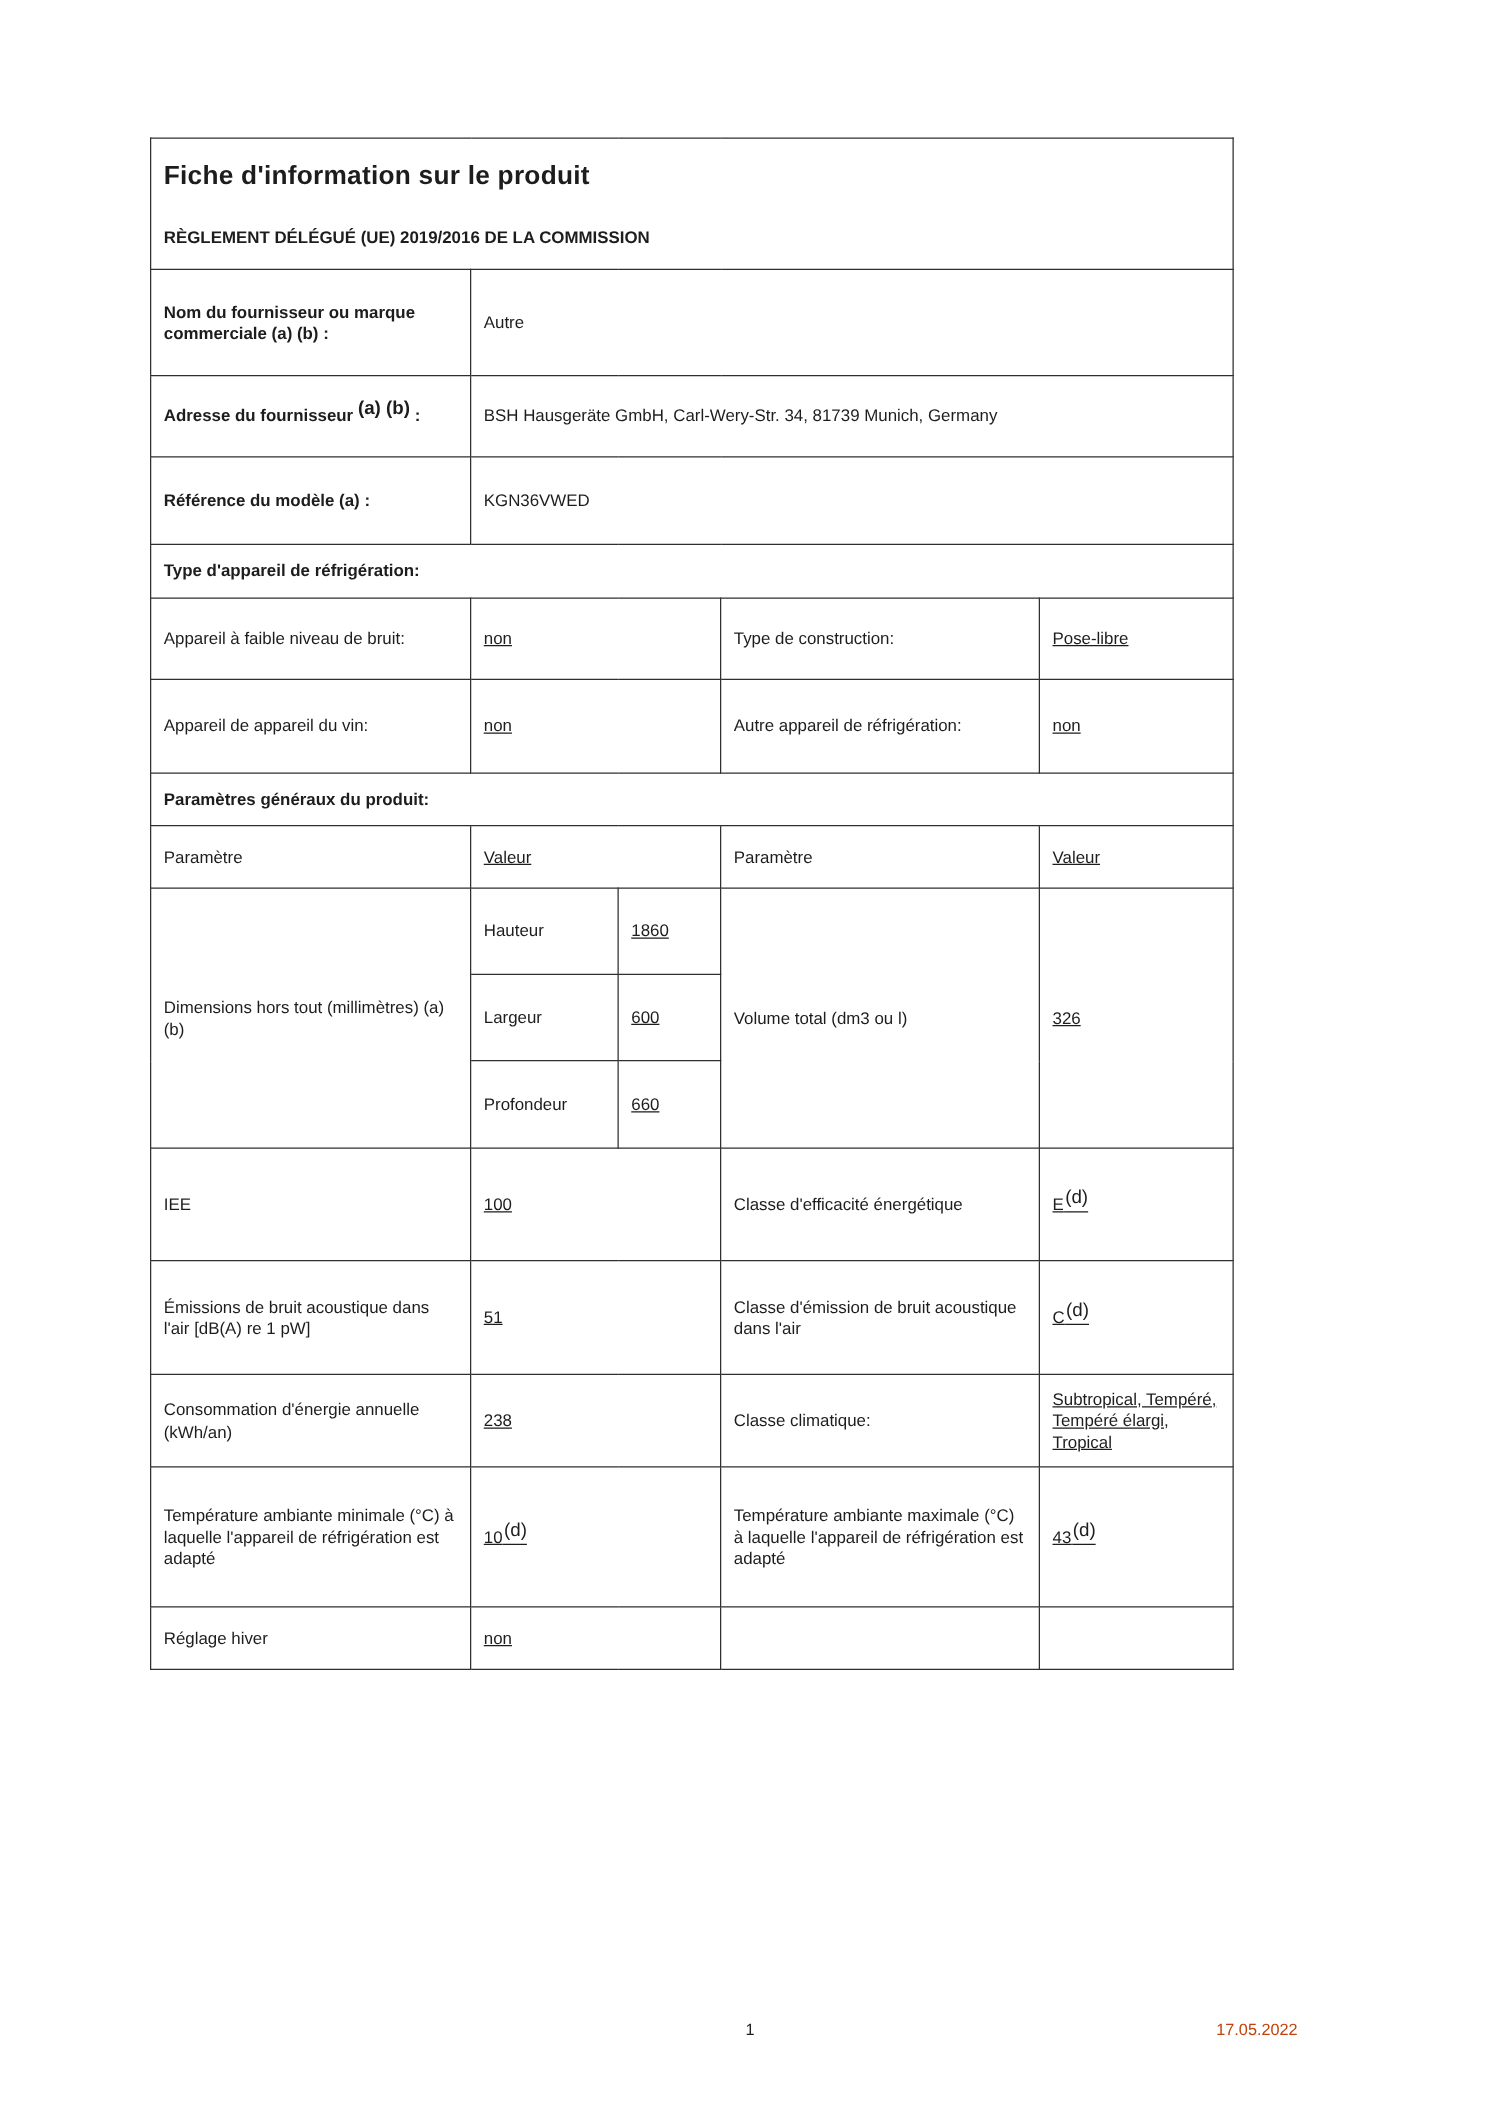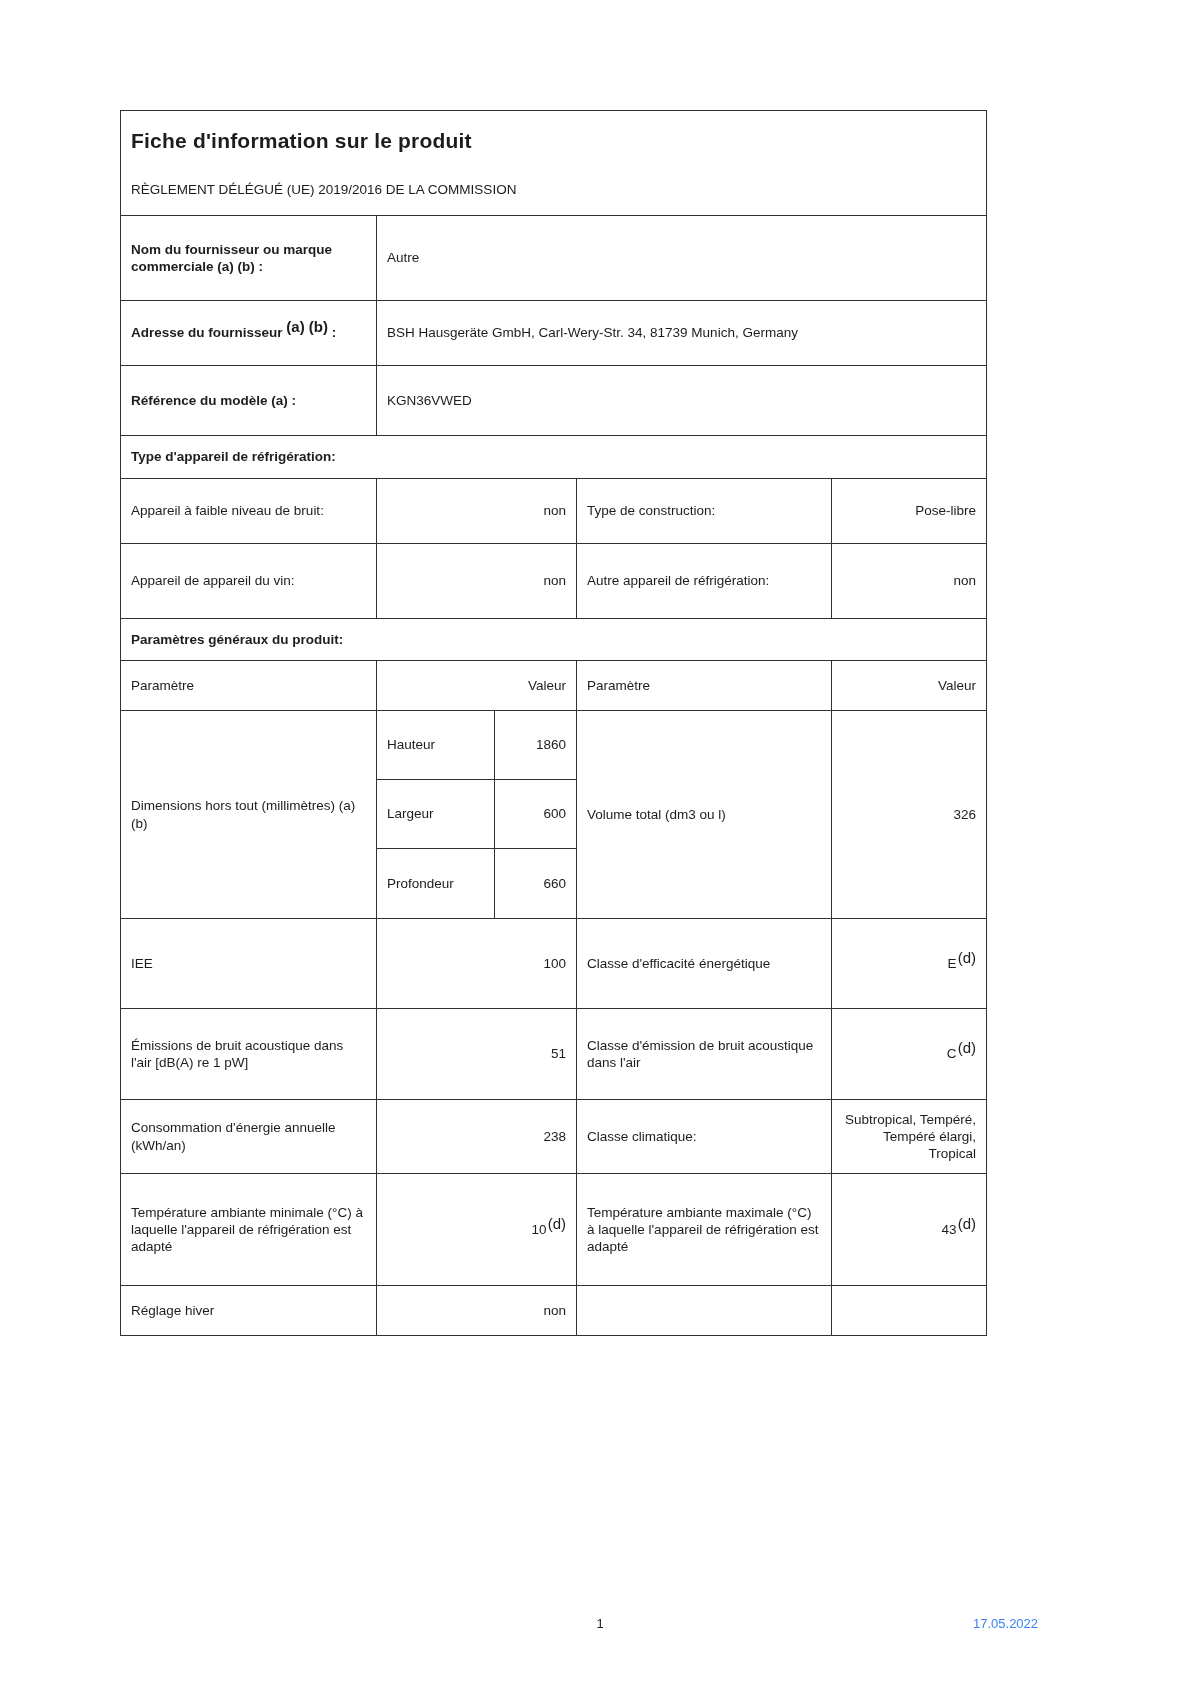--- a/index.html
+++ b/index.html
@@ -20,31 +20,31 @@
   table.sheet td {
     border:1px solid #2f2f2f;
     padding:10px 10px;
     font-size:13.5px;
     line-height:1.28;
     vertical-align:middle;
     word-wrap:break-word;
   }
   td.title-cell { padding:16px 10px 18px 10px; }
   .doc-title { font-size:21px; font-weight:bold; letter-spacing:0.2px; }
-  .doc-subtitle { font-size:13.5px; font-weight:normal; margin-top:26px; }
+  .doc-subtitle { font-size:13.5px; font-weight:bold; margin-top:26px; }
   .b { font-weight:bold; }
-  .c { text-align:right; }
+  .c { text-align:left;text-decoration:underline; }
   sup.fn { font-size:15px; line-height:0; }
   .footer-page {
     position:absolute; top:1616px; left:0; width:1200px;
     text-align:center; font-size:13px; color:#222;
   }
   .footer-date {
     position:absolute; top:1616px; left:973px;
-    font-size:13px; color:#3b82f6;
+    font-size:13px; color:#c2410c;
   }
 </style>
 </head>
 <body>
 
 <table class="sheet">
   <colgroup>
     <col style="width:256px">
     <col style="width:118px">
     <col style="width:82px">

